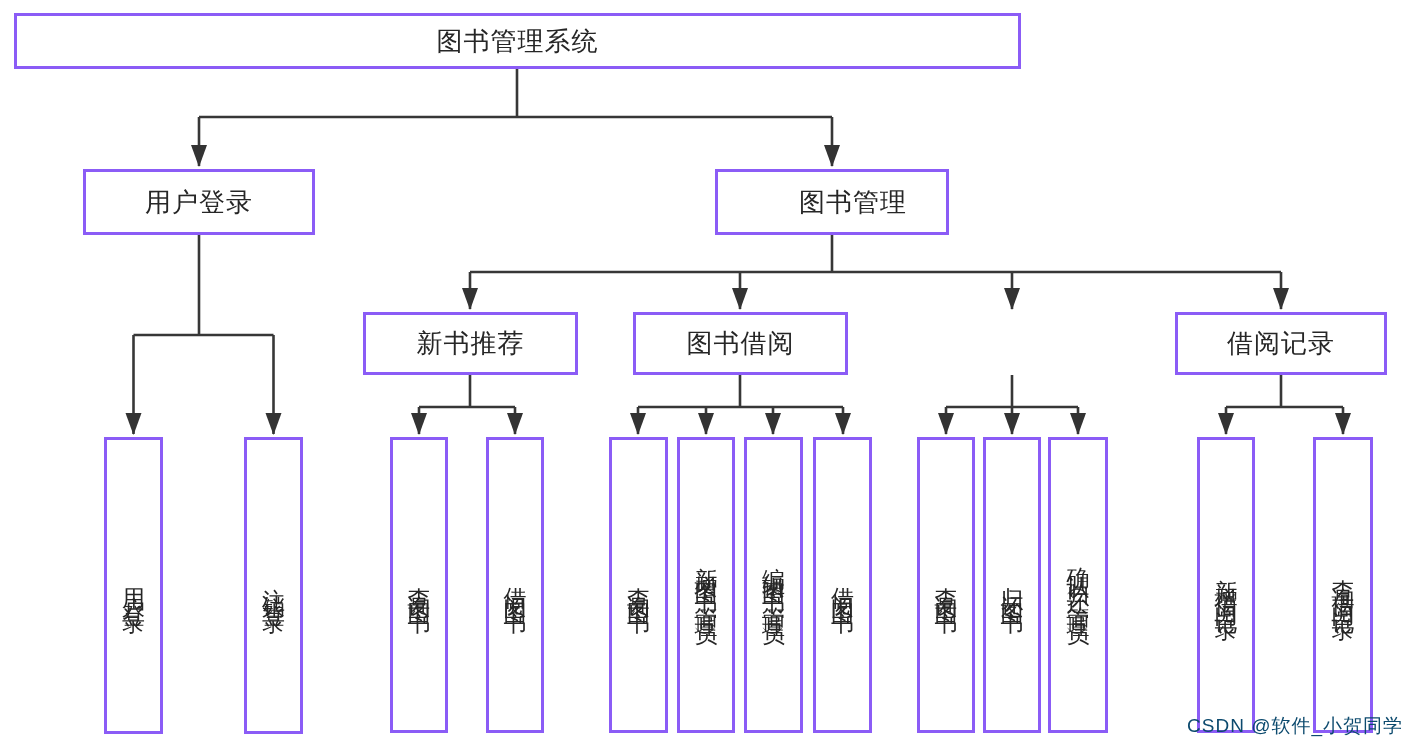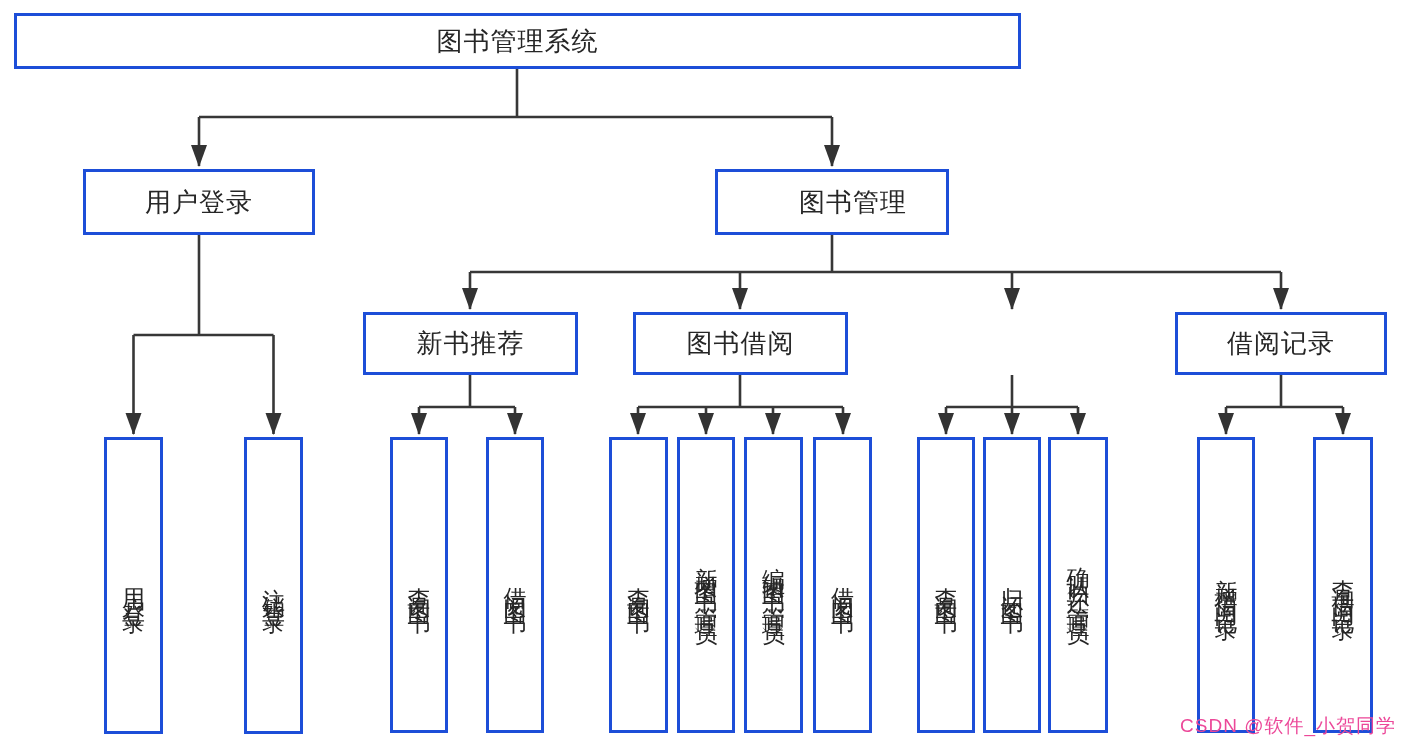--- a/index.html
+++ b/index.html
@@ -3,42 +3,42 @@
 <meta charset="utf-8">
 <style>
   html,body{margin:0;padding:0;background:#ffffff;}
   body{font-family:"Liberation Sans","DejaVu Sans",sans-serif;}
   .stage{position:relative;width:1405px;height:747px;background:#ffffff;overflow:hidden;}
   .lines{position:absolute;left:0;top:0;width:1405px;height:747px;}
   .node{
     position:absolute;
     box-sizing:border-box;
     background:#ffffff;
-    border:3px solid #1d4ed8;
+    border:3px solid #8b5cf6;
     display:flex;
     align-items:center;
     justify-content:center;
     color:#262626;
     text-align:center;
   }
   .node.h{font-size:26px;letter-spacing:1px;white-space:nowrap;}
   .node.v{
     writing-mode:vertical-rl;
     text-orientation:upright;
     font-size:23px;
     letter-spacing:8px;
     line-height:1;
     overflow:hidden;
   }
   .watermark{
     position:absolute;
-    right:9px;
+    right:2px;
     bottom:8px;
     font-size:19px;
-    color:#ec4899;
+    color:#0c4a6e;
     letter-spacing:1px;
     white-space:nowrap;
     margin-top:32px;
   }
 </style>
 </head>
 <body>
 
 <div class="stage">
 

